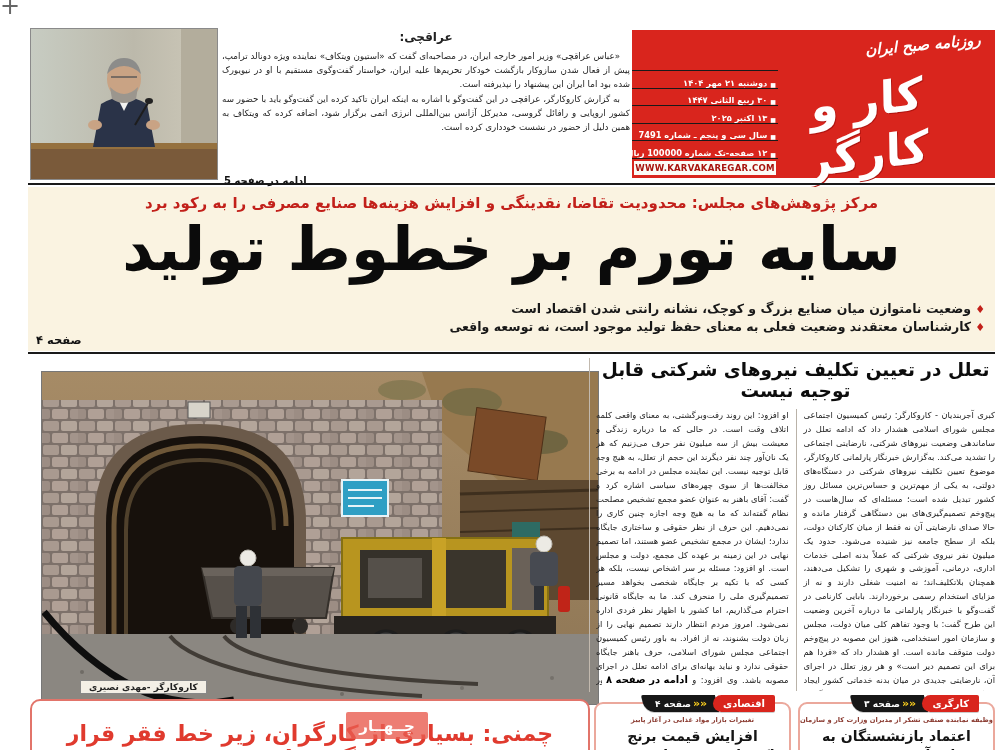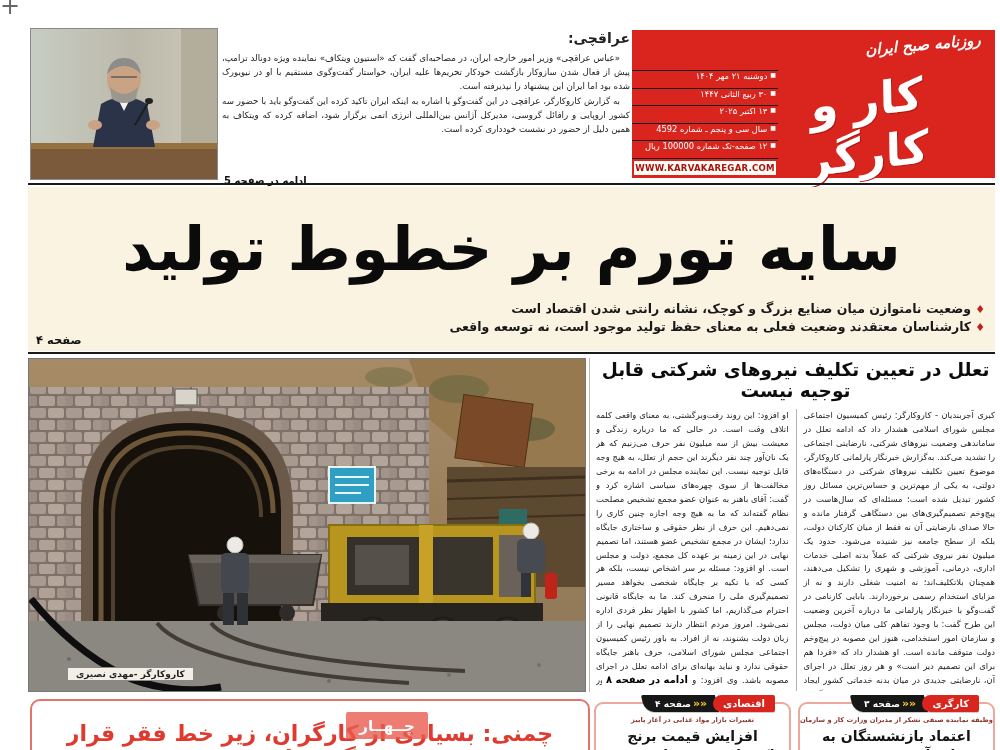--- a/index.html
+++ b/index.html
@@ -4,31 +4,31 @@
 <style>
   html,body{margin:0;padding:0;}
   body{width:1000px;height:750px;overflow:hidden;position:relative;background:#ffffff;
        font-family:"DejaVu Sans",sans-serif;-webkit-font-smoothing:antialiased;}
   .abs{position:absolute;}
   
   .crop-mark{left:0px;top:-8px;font-size:24px;color:#666;font-weight:400;}
   
   .portrait{left:30px;top:28px;width:188px;height:152px;border:1px solid #8a8a8a;box-sizing:border-box;overflow:hidden;background:#c4c8c0;}
   .topstory{left:222px;top:30px;width:408px;height:152px;direction:rtl;}
-  .topstory-kicker{width:100%;font-size:14px;color:#222;font-weight:700;}
+  .topstory-kicker{width:100%;text-align:center;font-size:12px;color:#222;font-weight:700;}
   .topstory-head{width:100%;text-align:center;font-size:17.5px;line-height:1.3;font-weight:800;color:#0c0c0c;margin-top:2px;}
   .topstory-body{margin-top:6px;font-size:8.7px;line-height:1.6;text-align:justify;color:#1c1c1c;}
   .topstory-body p{margin:0 0 1px 0;text-indent:10px;}
   .topstory-cont{position:absolute;left:2px;bottom:-4px;font-size:10px;font-weight:800;color:#111;}
   
   .masthead{left:632px;top:30px;width:363px;height:148px;background:#d9251d;direction:rtl;}
   .tagline{position:absolute;top:6px;right:14px;color:#fff;font-size:15px;font-weight:700;font-style:italic;transform:rotate(-5deg);}
   .logo{position:absolute;top:44px;right:8px;width:240px;text-align:center;color:#fff;font-size:45px;font-weight:800;transform:rotate(-7deg) skewX(-6deg);letter-spacing:-2px;text-shadow:1px 1px 0 #b01510;}
   .mh-rows{position:absolute;left:0;top:40px;width:146px;border-top:1.6px solid #1a1a1a;}
-  .mh-row{height:17.6px;border-bottom:1.6px solid #1a1a1a;display:flex;align-items:flex-start;justify-content:flex-start;direction:rtl;color:#fff;font-size:8.3px;font-weight:400;padding-right:2px;box-sizing:border-box;white-space:nowrap;}
+  .mh-row{height:17.6px;border-bottom:1.6px solid #1a1a1a;display:flex;align-items:flex-end;justify-content:flex-start;direction:rtl;color:#fff;font-size:8.3px;font-weight:700;padding-right:2px;box-sizing:border-box;white-space:nowrap;}
   .mh-bullet{font-size:6px;margin-left:3px;}
   .mh-site{position:absolute;left:2px;top:131px;width:142px;height:14px;background:#fbfbf6;color:#a8150f;font-size:8.6px;font-weight:800;display:flex;align-items:center;justify-content:center;letter-spacing:.2px;}
   
   .rule{left:28px;width:967px;height:2px;background:#1a1a1a;}
   
   .lead{left:28px;top:187px;width:967px;height:164px;background:#faf3e1;direction:rtl;}
   .lead-kicker{position:absolute;top:7px;width:100%;text-align:center;font-size:15px;font-weight:800;color:#c2201a;}
   .lead-head{position:absolute;top:26px;width:100%;text-align:center;font-size:61px;font-weight:900;color:#0b0b0b;letter-spacing:-1px;padding-left:8px;}
   .lead-bullets{position:absolute;top:113px;right:10px;text-align:right;}
   .lead-bullet{font-size:12.5px;font-weight:800;color:#181818;line-height:1.45;}
@@ -117,44 +117,45 @@
     <div class="mh-row">
         <span class="mh-bullet">■</span>
         <span>۳۰ ربیع الثانی ۱۴۴۷</span>
       </div>
     <div class="mh-row">
         <span class="mh-bullet">■</span>
         <span>۱۳ اکتبر ۲۰۲۵</span>
       </div>
     <div class="mh-row">
         <span class="mh-bullet">■</span>
-        <span>سال سی و پنجم ـ شماره 4592</span>
+        <span>سال سی و پنجم ـ شماره 7491</span>
       </div>
     <div class="mh-row">
         <span class="mh-bullet">■</span>
         <span>۱۲ صفحه-تک شماره 100000 ریال</span>
       </div>
   </div>
   <div class="mh-site">WWW.KARVAKAREGAR.COM</div>
 </header>
 
 <div class="abs rule" style="top:183px;"></div>
 
 <section class="abs lead">
+  <div class="lead-kicker">مرکز پژوهش‌های مجلس: محدودیت تقاضا، نقدینگی و افزایش هزینه‌ها صنایع مصرفی را به رکود برد</div>
   <div class="lead-head">سایه تورم بر خطوط تولید</div>
   <div class="lead-bullets">
     <div class="lead-bullet"><span class="diamond">♦</span><span>وضعیت نامتوازن میان صنایع بزرگ و کوچک، نشانه رانتی شدن اقتصاد است</span></div>
     <div class="lead-bullet"><span class="diamond">♦</span><span>کارشناسان معتقدند وضعیت فعلی به معنای حفظ تولید موجود است، نه توسعه واقعی</span></div>
   </div>
   <div class="lead-pageref">صفحه ۴</div>
 </section>
 
 <div class="abs rule" style="top:352px;"></div>
 
-<figure class="abs minephoto" style="margin:0;">
+<figure class="abs minephoto" style="margin:13px;">
   <svg width="556" height="332" viewBox="0 0 556 332">
     <defs>
       <pattern id="stones" width="36" height="24" patternUnits="userSpaceOnUse">
         <rect width="36" height="24" fill="#7d716a"></rect>
         <rect x="1" y="1" width="16" height="10" rx="2" fill="#a99a90"></rect>
         <rect x="19" y="1" width="16" height="10" rx="2" fill="#b3a59a"></rect>
         <rect x="-8" y="13" width="16" height="10" rx="2" fill="#9c8d84"></rect>
         <rect x="10" y="13" width="16" height="10" rx="2" fill="#b0a096"></rect>
         <rect x="28" y="13" width="16" height="10" rx="2" fill="#a3948b"></rect>
       </pattern>

